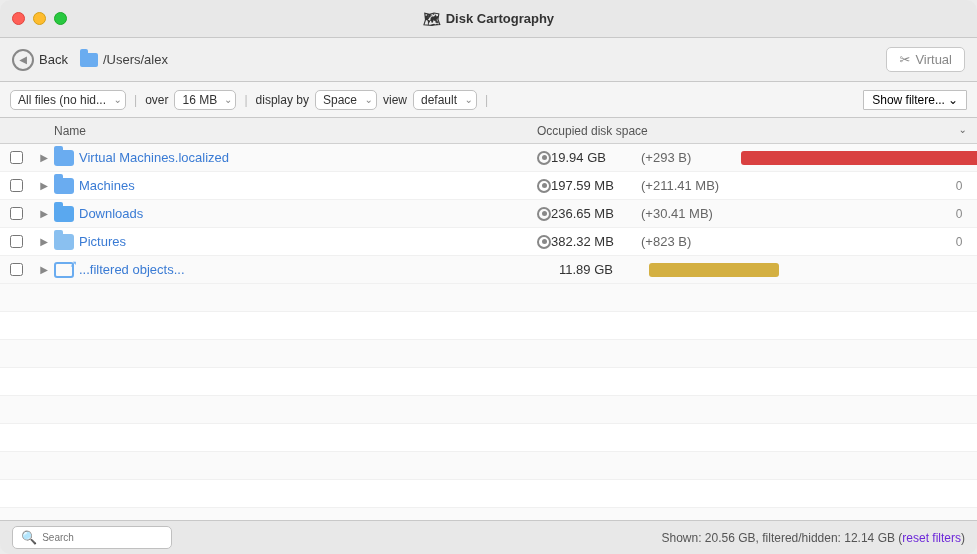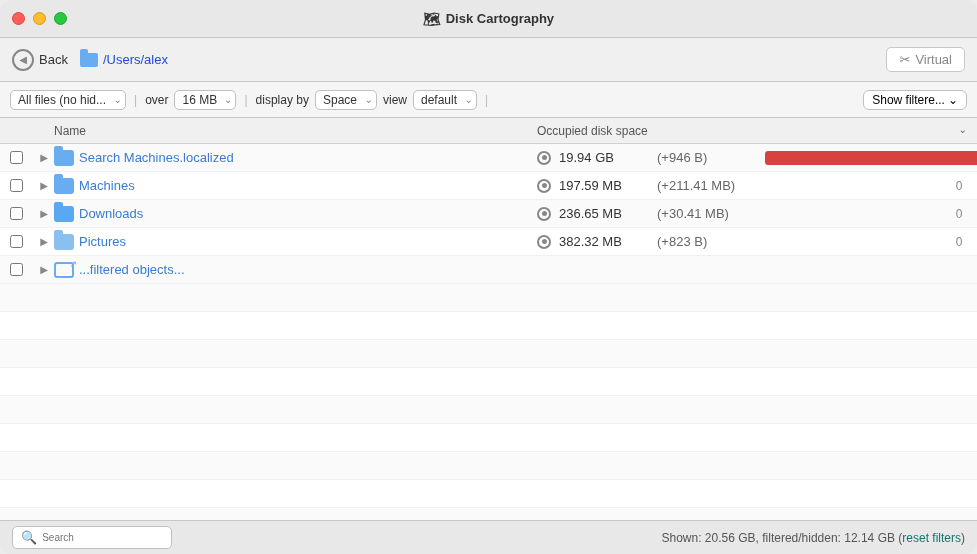--- a/index.html
+++ b/index.html
@@ -80,21 +80,21 @@
       align-items: center;
       justify-content: center;
       font-size: 10px;
       color: #888;
     }
     .path-display {
       display: flex;
       align-items: center;
       gap: 5px;
       font-size: 13px;
-      color: #1d4ed8;
+      color: #404040;
     }
     .folder-icon-sm {
       width: 18px;
       height: 14px;
       background: #6aacf0;
       border-radius: 0 2px 2px 2px;
       position: relative;
     }
     .folder-icon-sm::before {
       content: '';
@@ -157,21 +157,21 @@
       pointer-events: none;
     }
     .filter-sep {
       color: #bbb;
       margin: 0 2px;
     }
     .show-filter-btn {
       margin-left: auto;
       background: white;
       border: 1px solid #c0c0c0;
-      border-radius: 6px;
+      border-radius: 1px;
       padding: 2px 8px;
       font-size: 12px;
       cursor: pointer;
       display: flex;
       align-items: center;
       gap: 3px;
     }
 
     
     .table-header {
@@ -269,21 +269,20 @@
     .folder-icon-download {
       background: #5aa8ef;
     }
     .folder-icon-download::before {
       background: #5aa8ef;
     }
     .row-disk {
       width: 430px;
       display: flex;
       align-items: center;
-      gap: 8px;
       font-size: 13px;
     }
     .radio-icon {
       width: 14px;
       height: 14px;
       border-radius: 50%;
       border: 2px solid #888;
       display: flex;
       align-items: center;
       justify-content: center;
@@ -361,21 +360,21 @@
       color: #888;
       background: transparent;
       width: 120px;
     }
     .status-text {
       margin-left: auto;
       font-size: 12px;
       color: #555;
     }
     .reset-link {
-      color: #0f766e;
+      color: #6d28d9;
       cursor: pointer;
       text-decoration: none;
     }
 
     
     .empty-rows {
       background: white;
     }
     .empty-row {
       height: 28px;
@@ -459,26 +458,26 @@
 
 <div class="table-body">
 
   <div class="table-row">
     <div class="row-check">
       <input type="checkbox" style="">
     </div>
     <div class="row-expand">▶</div>
     <div class="row-name">
       <div class="folder-icon"></div>
-      <span>Search Machines.localized</span>
+      <span>Virtual Machines.localized</span>
     </div>
     <div class="row-disk">
       <div class="radio-icon"></div>
       <span class="size-main">19.94 GB</span>
-      <span class="size-delta">(+946 B)</span>
+      <span class="size-delta">(+293 B)</span>
       <div class="bar-wrap">
         <div class="bar bar-red" style="width: 240px;"></div>
       </div>
     </div>
   </div>
 
   <div class="table-row">
     <div class="row-check">
       <input type="checkbox" style="">
     </div>
@@ -534,20 +533,26 @@
 
   <div class="table-row">
     <div class="row-check">
       <input type="checkbox" style="">
     </div>
     <div class="row-expand">▶</div>
     <div class="row-name">
       <div class="filtered-icon"></div>
       <span>...filtered objects...</span>
     </div>
+    <div class="row-disk">
+      <span class="size-main" style="margin-left: 22px;">11.89 GB</span>
+      <div class="bar-wrap">
+        <div class="bar bar-yellow" style="width: 130px;"></div>
+      </div>
+    </div>
   </div>
 
   <div class="empty-rows">
     <div class="empty-row"></div>
     <div class="empty-row"></div>
     <div class="empty-row"></div>
     <div class="empty-row"></div>
     <div class="empty-row"></div>
     <div class="empty-row"></div>
     <div class="empty-row"></div>

